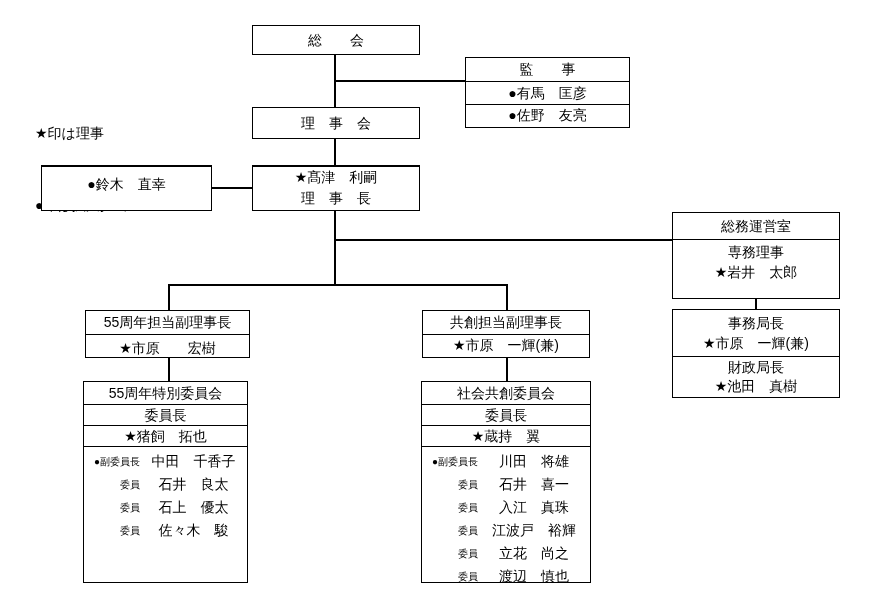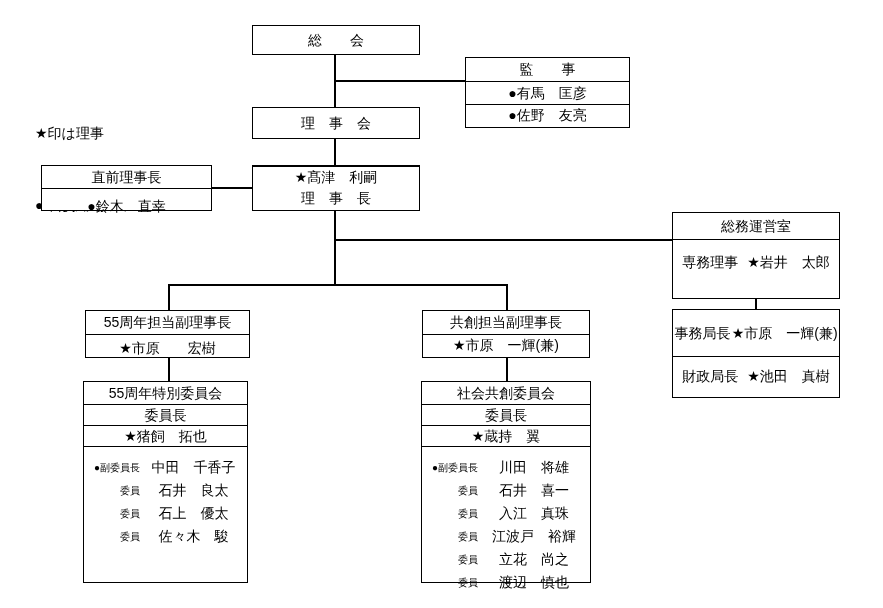--- a/index.html
+++ b/index.html
@@ -10,24 +10,24 @@
   }
   .box{
     position:absolute;border:1.5px solid #000;background:#fff;
     box-sizing:border-box;font-size:14px;
   }
   .cell{
     display:flex;align-items:center;justify-content:center;
     box-sizing:border-box;white-space:pre;line-height:1.15;
   }
   .bt{border-top:1.5px solid #000;}
-  .stack{display:flex;flex-direction:row;align-items:center;justify-content:space-evenly;box-sizing:border-box;}
+  .stack{display:flex;flex-direction:column;align-items:center;justify-content:space-evenly;box-sizing:border-box;}
   .line{position:absolute;background:#000;}
   .legend{position:absolute;left:35px;top:73px;font-size:14px;line-height:24px;white-space:pre;}
-  .members{position:absolute;left:0;right:0;box-sizing:border-box;padding-top:9px;}
+  .members{position:absolute;left:0;right:0;box-sizing:border-box;padding-top:3px;}
   .member-row{display:flex;align-items:center;height:23px;white-space:pre;}
   .member-role{width:56px;text-align:right;font-size:10px;flex:none;}
   .member-name{flex:1;text-align:center;font-size:14px;}
 </style>
 </head>
 <body>
 
 <div class="legend">
   <div>★印は理事</div>
   <div>●印は拡大担当</div>
@@ -56,21 +56,20 @@
       <div class="cell bt" style="height:22.5px;">●有馬　匡彦</div>
       <div class="cell bt" style="height:22.5px;">●佐野　友亮</div>
     </div>
 </div>
 
 <div class="box" style="left:252px;top:107px;width:168px;height:32px;">
   <div class="cell" style="height:100%;">理　事　会</div>
 </div>
 
 <div class="box" style="left:41px;top:165px;width:171px;height:46px;">
-  <div class="cell" style="height:22px;">直前理事長</div>
   <div class="cell bt" style="height:35px;">●鈴木　直幸</div>
 </div>
 
 <div class="box" style="left:252px;top:165px;width:168px;height:46px;">
   <div class="cell bt" style="height:21px;">★髙津　利嗣</div>
   <div class="cell" style="height:22px;">理　事　長</div>
 </div>
 
 <div class="box" style="left:672px;top:212px;width:168px;height:87px;">
   <div class="cell" style="height:26px;">総務運営室</div>

